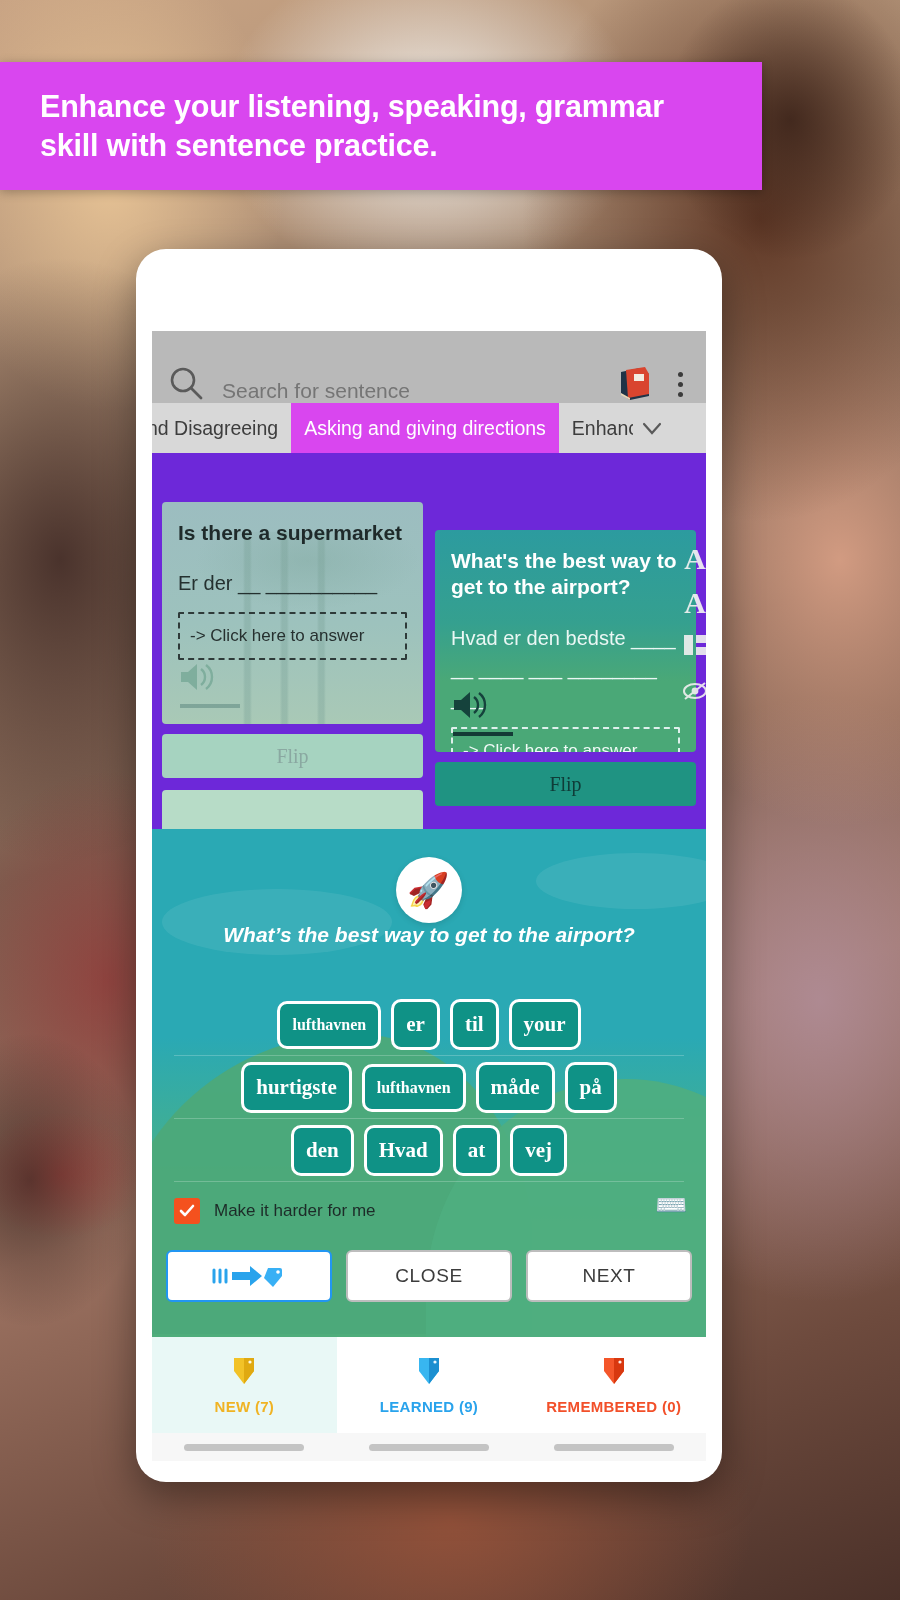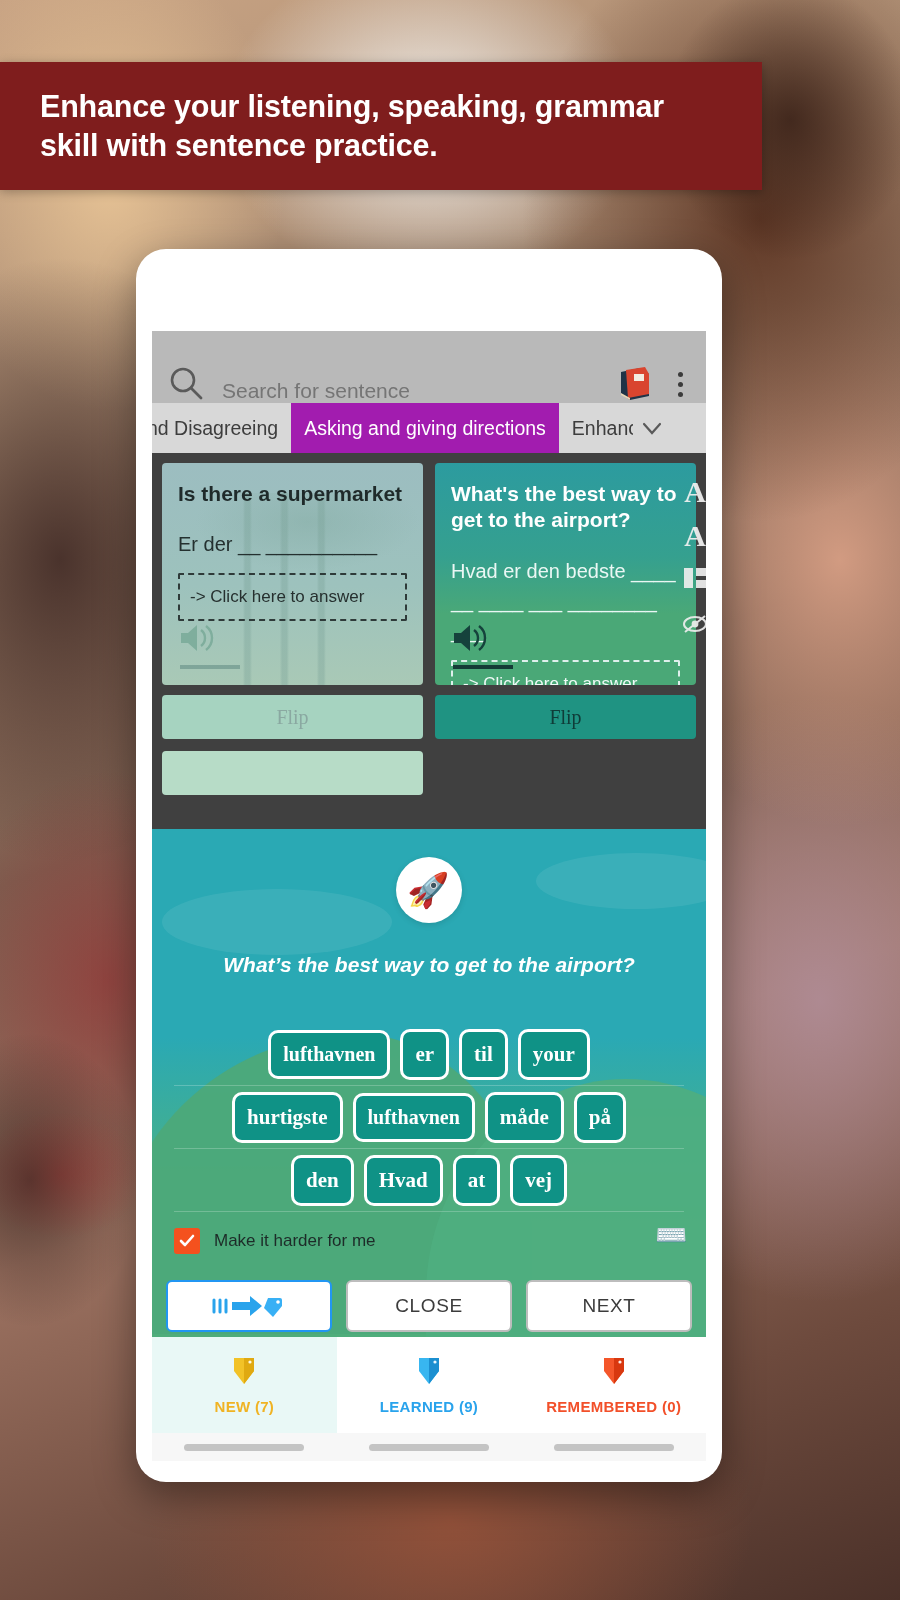--- a/index.html
+++ b/index.html
@@ -29,21 +29,21 @@
     content:""; position:absolute; inset:0;
     background:
       radial-gradient(ellipse 180px 200px at 790px 120px, rgba(48,26,18,.75), transparent 70%),
       radial-gradient(ellipse 160px 210px at 30px 1180px, rgba(40,25,22,.6), transparent 70%),
       radial-gradient(ellipse 120px 90px at 60px 1175px, rgba(200,60,60,.55), transparent 70%);
   }
 
   
   .banner{
     position:absolute; left:0; top:62px; width:762px; height:128px;
-    background:#7f1d1d;
+    background:#d946ef;
     display:flex; align-items:center;
     box-shadow:0 2px 10px rgba(0,0,0,.28);
   }
   .banner h1{
     color:#ffffff; font-size:30.5px; line-height:1.27; font-weight:bold;
     padding:0 40px; letter-spacing:-0.2px;
     font-family:"Liberation Sans", sans-serif;
   }
 
   
@@ -73,28 +73,28 @@
           align-items:center; justify-content:center; gap:5px;}
   .kebab i{ width:5px; height:5px; border-radius:50%; background:#3b3b3b; display:block;}
 
   
   .tabs{
     height:50px; background:#d8d8d8; display:flex; align-items:stretch;
     font-size:19.5px; color:#3d3d3d; position:relative;
   }
   .tab{ display:flex; align-items:center; padding:0 13px; white-space:nowrap; background:#d8d8d8;}
   .tab.first{ margin-left:-56px; }
-  .tab.active{ background:#a21caf; color:#ffffff;text-align:right; }
+  .tab.active{ background:#d946ef; color:#ffffff;text-align:right; }
   .tab.cut{ overflow:hidden; max-width:74px; }
   .tab-chevron{ width:38px; display:flex; align-items:center; justify-content:center; background:#d8d8d8;}
   .tab-chevron svg{ width:26px; height:26px;}
 
   
   .cards{
-    display:flex; gap:12px; padding:10px 10px 0 10px; background:#404040; height:420px;
+    display:flex; gap:12px; padding:10px 10px 0 10px; background:#6d28d9; height:420px;align-items:center;
   }
   .card{ width:262px; position:relative; }
   .card-body{
     height:222px; border-radius:4px; padding:18px 16px 0 16px; position:relative; overflow:hidden;
   }
   .card-a .card-body{
     background:
       linear-gradient(180deg,#9cbdc0 0%,#9dc2bd 55%,#a9c9b6 100%);
   }
   .card-a .card-body::before{
@@ -162,21 +162,21 @@
   }
   .modal-inner{ position:relative; z-index:3; }
 
   .rocket-badge{
     width:66px; height:66px; border-radius:50%; background:#ffffff; margin:28px auto 0;
     display:flex; align-items:center; justify-content:center; font-size:34px;
     box-shadow:0 2px 6px rgba(0,0,0,.12);
   }
   .prompt-en{
     text-align:center; color:#ffffff; font-style:italic; font-weight:bold;
-    font-size:21px; margin-top:30px; padding:0 20px;
+    font-size:21px; padding:0 20px;
   }
   .prompt-tr{
     text-align:center; color:#ffffff; font-family:"Liberation Serif", serif;
     font-weight:bold; font-size:27px; margin-top:20px; line-height:1.5; padding:0 26px;
   }
 
   .tiles{ margin-top:46px; }
   .tile-row{
     display:flex; justify-content:center; gap:10px; align-items:center;
     padding:6px 0 6px; position:relative;
@@ -185,21 +185,21 @@
   .tile-row::after{
     content:""; position:absolute; left:22px; right:22px; bottom:0; height:1px;
     background:rgba(255,255,255,.22);
   }
   .tile{
     background:#0f9286; border:3px solid #ffffff; border-radius:10px;
     color:#ffffff; font-family:"Liberation Serif", serif; font-weight:bold;
     display:flex; align-items:center; justify-content:center;
     padding:10px 12px; font-size:21px; min-height:48px;
   }
-  .tile.small{ font-size:20px; }
+  .tile.small{ font-size:16px; }
 
   .harder-row{
     display:flex; align-items:center; padding:16px 22px 0 22px; position:relative;
   }
   .chk{
     width:26px; height:26px; background:#f4511e; border-radius:3px;
     display:flex; align-items:center; justify-content:center; flex:0 0 26px;
   }
   .chk svg{ width:18px; height:18px;}
   .harder-label{ font-size:17px; color:#1d2b28; margin-left:14px;}

